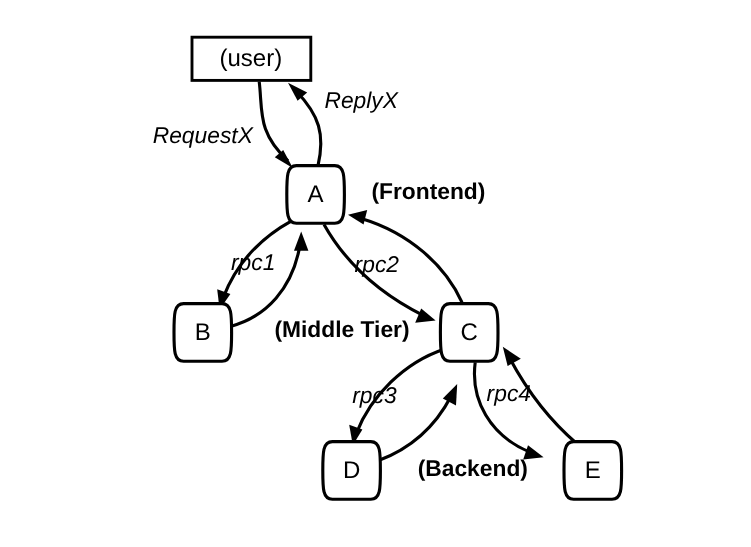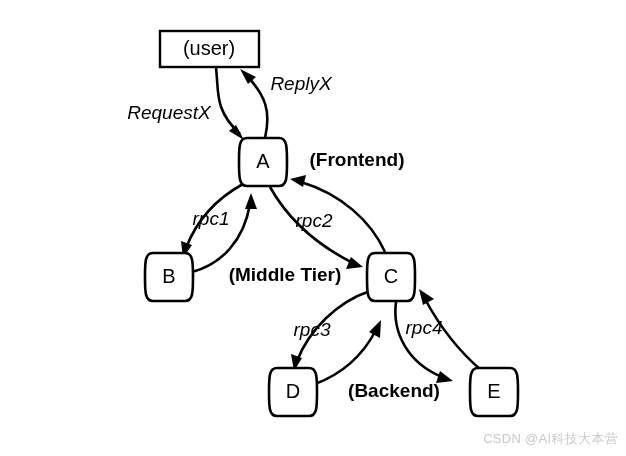--- a/index.html
+++ b/index.html
@@ -174,15 +174,14 @@
     </g>
 
     <text class="tier-label" x="357" y="161">(Frontend)</text>
 
     <text class="tier-label" x="285" y="276">(Middle Tier)</text>
 
     <text class="tier-label" x="394" y="392">(Backend)</text>
 
   </svg>
 
-  <div class="watermark">CSDN @AI科技大本营</div>
 
 </div>
 
 </body></html>

